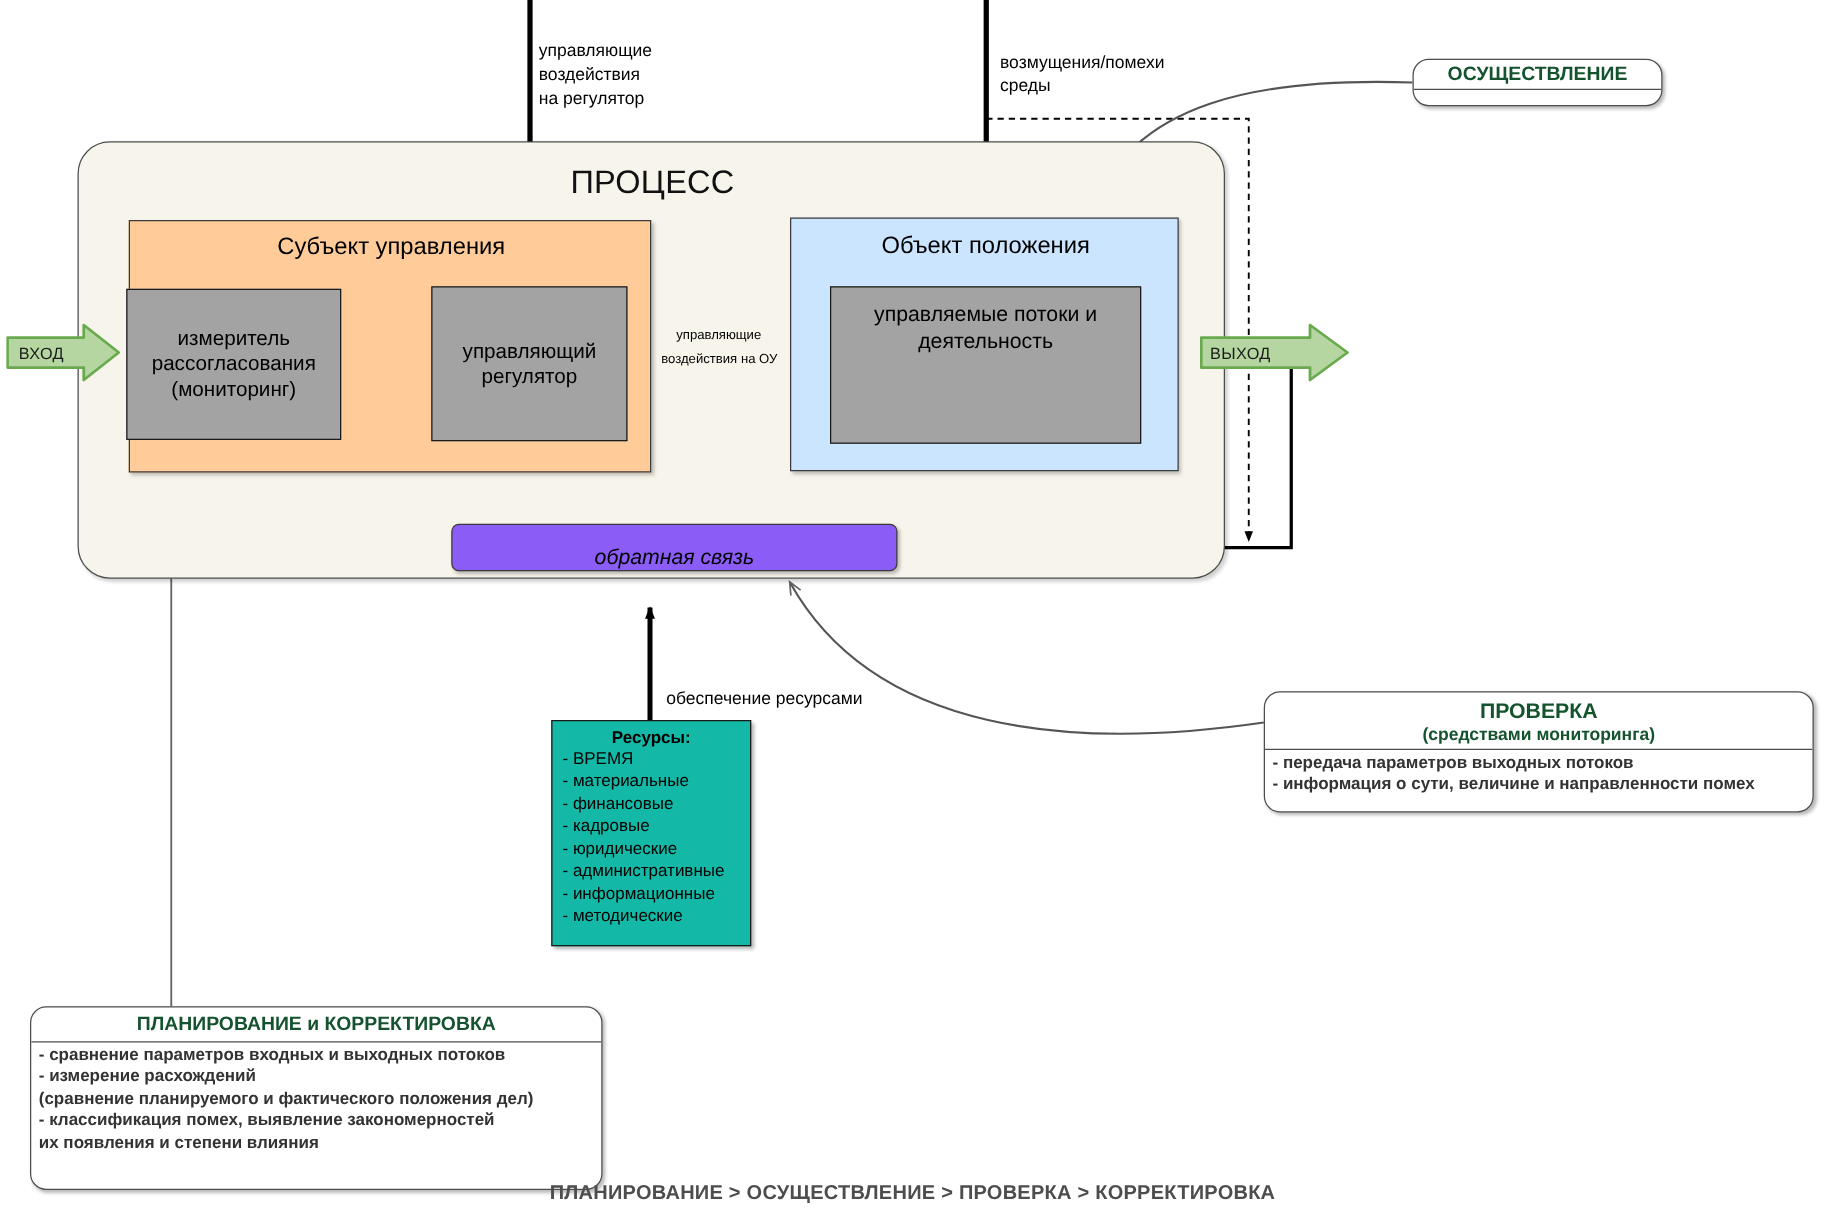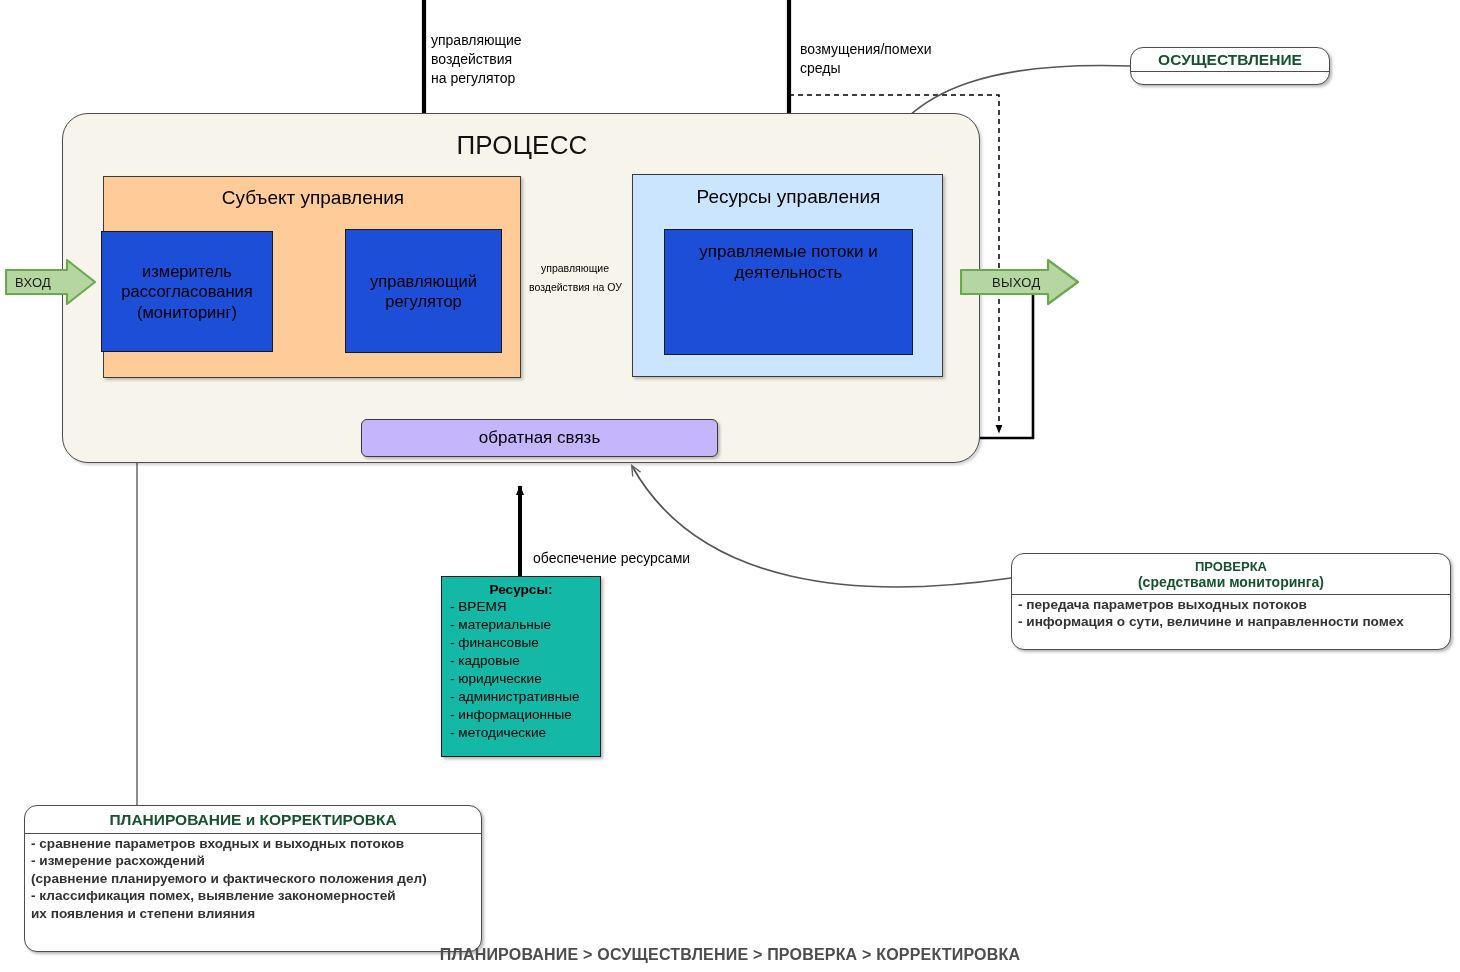--- a/index.html
+++ b/index.html
@@ -62,21 +62,21 @@
     box-shadow: 2px 2px 3px rgba(0,0,0,0.25);
   }
   #subject-title {
     position: absolute;
     left: 0; top: 10px; width: 418px;
     text-align: center;
     font-size: 19px;
   }
   .inner-white {
     position: absolute;
-    background: #1d4ed8;
+    background: #a3a3a3;
     border: 1.6px solid #1a1a1a;
     box-sizing: border-box;
     display: flex;
     align-items: center;
     justify-content: center;
     text-align: center;
     font-size: 16.5px;
     line-height: 1.22;
   }
   #meter-box { left: 101px; top: 231px; width: 172px; height: 121px; }
@@ -102,28 +102,29 @@
     align-items: flex-start;
     padding-top: 12px;
     font-size: 17px;
   }
   
   #feedback-box {
     left: 361px;
     top: 419px;
     width: 357px;
     height: 38px;
-    background: #c4b5fd;
+    background: #8b5cf6;
     border: 1px solid #3a3a3a;
     border-radius: 6px;
     display: flex;
-    align-items: center;
+    align-items: flex-end;
     justify-content: center;
     font-size: 17px;
     box-shadow: 2px 2px 3px rgba(0,0,0,0.25);
+    font-style: italic;
   }
   
   #resources-box {
     left: 441px;
     top: 576px;
     width: 160px;
     height: 181px;
     background: #14b8a6;
     border: 1.8px solid #1a1a1a;
     box-shadow: 2px 2px 3px rgba(0,0,0,0.3);
@@ -163,21 +164,21 @@
     color: #333;
     line-height: 1.28;
     white-space: nowrap;
   }
   #implementation-box { left: 1130px; top: 47px; width: 200px; height: 38px; }
   #implementation-box .phase-head { font-size: 15.5px; padding: 3px 0 2px 0; }
   #implementation-box .phase-body { height: 12px; }
 
   #verification-box { left: 1011px; top: 553px; width: 440px; height: 97px; }
   #verification-box .phase-head { padding: 5px 0 4px 0; }
-  #verification-box .phase-head .t1 { font-size: 13px; display:block; }
+  #verification-box .phase-head .t1 { font-size: 17px; display:block; }
   #verification-box .phase-head .t2 { font-size: 14px; display:block; }
   #verification-box .phase-line { font-size: 13.6px; }
 
   #planning-box { left: 24px; top: 805px; width: 458px; height: 147px; }
   #planning-box .phase-head { font-size: 15.5px; padding: 5px 0 4px 0; }
   #planning-box .phase-line { font-size: 13.6px; }
 
   
   .free-label {
     position: absolute;
@@ -207,21 +208,21 @@
     top: 0; left: 0;
     width: 100%; height: 100%;
     display: flex; align-items: center;
     font-size: 13px;
     color: #1a1a1a;
     letter-spacing: .3px;
   }
   #input-arrow { left: 5px; top: 258px; width: 92px; height: 48px; }
   #input-arrow .io-text { justify-content: flex-start; padding-left: 10px; }
   #output-arrow { left: 960px; top: 258px; width: 120px; height: 48px; }
-  #output-arrow .io-text { justify-content: flex-start; padding-left: 32px; }
+  #output-arrow .io-text { justify-content: flex-start; padding-left: 8px; }
 
   
   #bottom-caption {
     position: absolute;
     left: 0; top: 946px; width: 1460px;
     text-align: center;
     font-size: 16px;
     font-weight: bold;
     color: #4d4d4d;
     letter-spacing: .2px;
@@ -279,21 +280,21 @@
     <span style="white-space:pre-line">измеритель
 рассогласования
 (мониторинг)</span>
   </div>
   <div class="node inner-white" id="regulator-box">
     <span style="white-space:pre-line">управляющий
 регулятор</span>
   </div>
 
   <div class="node" id="object-block">
-    <div id="object-title">Ресурсы управления</div>
+    <div id="object-title">Объект положения</div>
   </div>
   <div class="node inner-white" id="flows-box">
     <span style="white-space:pre-line">управляемые потоки и
 деятельность</span>
   </div>
 
   <div class="node" id="feedback-box">
     <span>обратная связь</span>
   </div>
 

